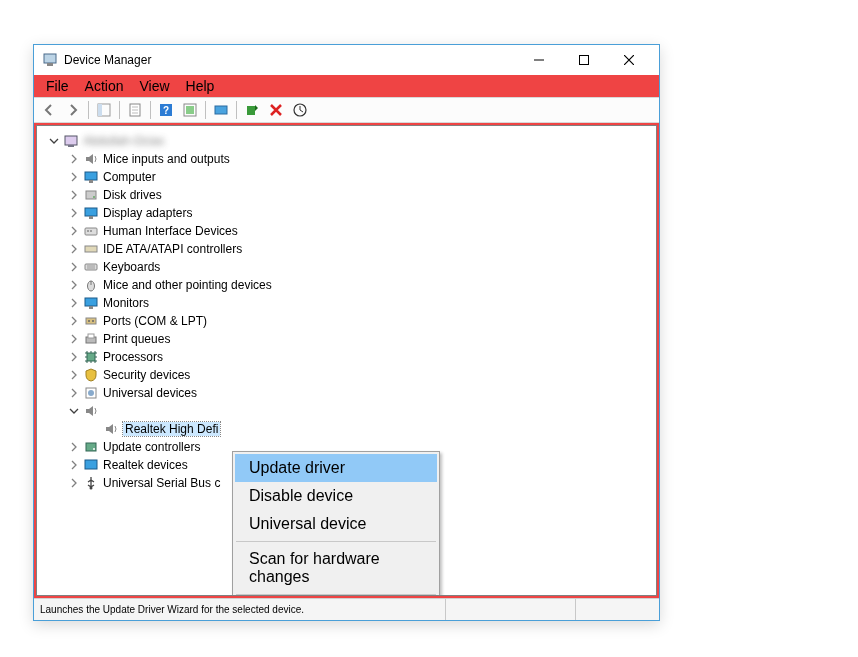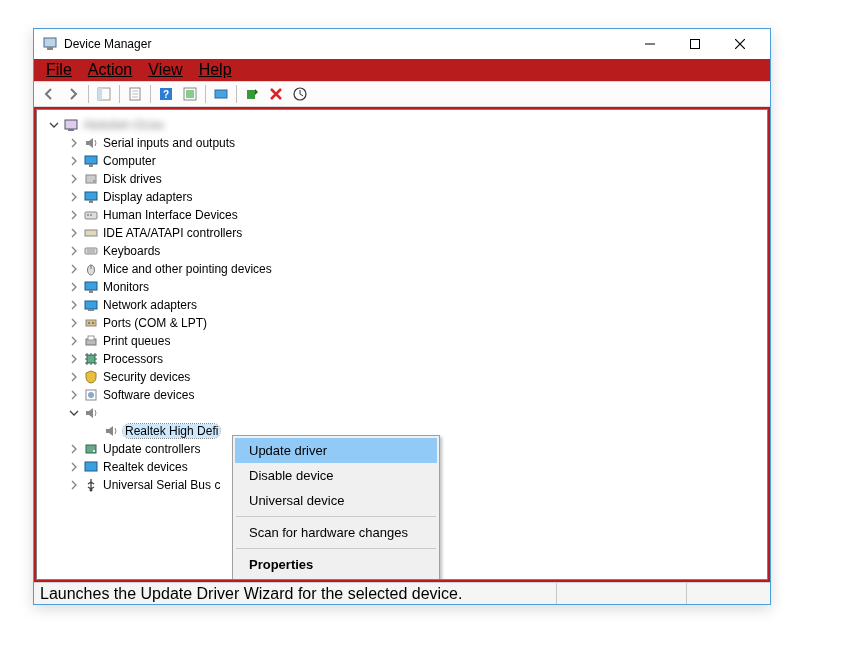--- a/index.html
+++ b/index.html
@@ -5,27 +5,28 @@
     * { margin: 0; padding: 0; box-sizing: border-box; }
     body {
       font-family: "Segoe UI", Tahoma, sans-serif;
       font-size: 12px;
       background: #fff;
       width: 858px;
       height: 657px;
       padding: 28px 33px;
     }
     .window {
-      width: 738px;
+      width: 627px;
       height: 577px;
       border: 1px solid #4a9fd8;
-      background: #b91c1c;
+      background: #ef4444;
       display: flex;
       flex-direction: column;
       box-shadow: 0 4px 14px rgba(0,0,0,0.15);
+      margin-top: 16px;
     }
     .titlebar {
       height: 30px;
       display: flex;
       align-items: center;
       padding: 0 8px;
       background: #fff;
     }
     .titlebar-icon { width: 16px; height: 16px; margin-right: 6px; }
     .titlebar-title { flex: 1; font-size: 12px; }
@@ -33,22 +34,21 @@
     .tb-btn {
       width: 45px; height: 28px;
       display: flex; align-items: center; justify-content: center;
       font-size: 13px; cursor: default;
     }
     .menubar {
       height: 22px;
       display: flex;
       align-items: center;
       padding: 0 4px;
-      font-size: 16px;
-      text-decoration: underline;
+      font-size: 14px;
     }
     .menu-item { padding: 2px 8px; cursor: default; }
     .toolbar {
       height: 26px;
       border-top: 1px solid #d8d8d8;
       border-bottom: 1px solid #d8d8d8;
       display: flex; align-items: center;
       padding: 0 4px; gap: 2px;
       background: #fcfcfc;
     }
@@ -79,49 +79,48 @@
       cursor: default; color: #606060; font-size: 10px;
       margin-right: 2px;
     }
     .expander-spacer { width: 16px; display: inline-block; }
     .node-icon { width: 16px; height: 16px; margin-right: 4px; flex-shrink: 0; }
     .node-text { font-size: 12px; }
     .node-text.selected {
       background: #cce8ff;
       outline: 1px dotted #888;
       padding: 0 2px;
-      border-radius: 7px;
     }
     .indent-0 { padding-left: 8px; }
     .indent-1 { padding-left: 28px; }
     .indent-2 { padding-left: 48px; }
     .blurred { filter: blur(3px); opacity: 0.8; color: #666; }
     .context-menu {
       position: absolute;
       left: 195px; top: 325px;
       width: 208px;
       background: #f0f0f0;
       border: 1px solid #a0a0a0;
       box-shadow: 2px 2px 3px rgba(0,0,0,0.25);
       padding: 2px;
-      font-size: 13px;
+      font-size: 16px;
     }
     .ctx-item {
       padding: 5px 14px;
       cursor: default;
     }
     .ctx-item.highlighted { background: #91c9f7; }
     .ctx-item.bold { font-weight: bold; }
     .ctx-sep { height: 1px; background: #c8c8c8; margin: 3px 1px; }
     .statusbar {
       height: 22px;
       border-top: 1px solid #d0d0d0;
       display: flex; align-items: center;
       padding: 0 6px;
-      font-size: 16px;
+      font-size: 10px;
       background: #f5f5f5;
     }
     .status-cell { border-left: 1px solid #c8c8c8; height: 100%; }
     .status-text { flex: 1; }
     .sc1 { width: 130px; }
     .sc2 { width: 78px; }
     svg { display: block; }
   </style>
 </head>
 <body>
@@ -247,21 +246,21 @@
             <svg width="10" height="10" viewBox="0 0 10 10">
               <path d="M3 1 L7 5 L3 9" fill="none" stroke="#808080" stroke-width="1.3"></path>
             </svg>
           </span>
           <span class="node-icon">
             <svg viewBox="0 0 16 16">
               <path d="M3 6 H6 L10 3 V13 L6 10 H3 Z" fill="#888"></path>
               <path d="M12 5 Q14 8 12 11" fill="none" stroke="#888"></path>
             </svg>
           </span>
-          <span class="node-text">Serial inputs and outputs</span>
+          <span class="node-text">Mice inputs and outputs</span>
         </div>
         <div class="tree-row indent-1">
           <span class="expander">
             <svg width="10" height="10" viewBox="0 0 10 10">
               <path d="M3 1 L7 5 L3 9" fill="none" stroke="#808080" stroke-width="1.3"></path>
             </svg>
           </span>
           <span class="node-icon">
             <svg viewBox="0 0 16 16">
               <rect x="2" y="3" width="12" height="8" fill="#3aa0e0" stroke="#1a5a8a"></rect>
@@ -369,34 +368,20 @@
           <span class="node-text">Monitors</span>
         </div>
         <div class="tree-row indent-1">
           <span class="expander">
             <svg width="10" height="10" viewBox="0 0 10 10">
               <path d="M3 1 L7 5 L3 9" fill="none" stroke="#808080" stroke-width="1.3"></path>
             </svg>
           </span>
           <span class="node-icon">
             <svg viewBox="0 0 16 16">
-              <rect x="2" y="4" width="12" height="8" fill="#3aa0e0" stroke="#1a5a8a"></rect>
-              <rect x="5" y="12" width="6" height="2" fill="#888"></rect>
-            </svg>
-          </span>
-          <span class="node-text">Network adapters</span>
-        </div>
-        <div class="tree-row indent-1">
-          <span class="expander">
-            <svg width="10" height="10" viewBox="0 0 10 10">
-              <path d="M3 1 L7 5 L3 9" fill="none" stroke="#808080" stroke-width="1.3"></path>
-            </svg>
-          </span>
-          <span class="node-icon">
-            <svg viewBox="0 0 16 16">
               <rect x="3" y="5" width="10" height="6" fill="#d8c080" stroke="#888"></rect>
               <circle cx="6" cy="8" r="1" fill="#666"></circle>
               <circle cx="10" cy="8" r="1" fill="#666"></circle>
             </svg>
           </span>
           <span class="node-text">Ports (COM &amp; LPT)</span>
         </div>
         <div class="tree-row indent-1">
           <span class="expander">
             <svg width="10" height="10" viewBox="0 0 10 10">
@@ -443,21 +428,21 @@
             <svg width="10" height="10" viewBox="0 0 10 10">
               <path d="M3 1 L7 5 L3 9" fill="none" stroke="#808080" stroke-width="1.3"></path>
             </svg>
           </span>
           <span class="node-icon">
             <svg viewBox="0 0 16 16">
               <rect x="3" y="3" width="10" height="10" fill="#fff" stroke="#888"></rect>
               <circle cx="8" cy="8" r="3" fill="#8ac"></circle>
             </svg>
           </span>
-          <span class="node-text">Software devices</span>
+          <span class="node-text">Universal devices</span>
         </div>
         <div class="tree-row indent-1">
           <span class="expander">
             <svg width="10" height="10" viewBox="0 0 10 10">
               <path d="M1 3 L5 7 L9 3" fill="none" stroke="#404040" stroke-width="1.3"></path>
             </svg>
           </span>
           <span class="node-icon">
             <svg viewBox="0 0 16 16">
               <path d="M3 6 H6 L10 3 V13 L6 10 H3 Z" fill="#888"></path>

